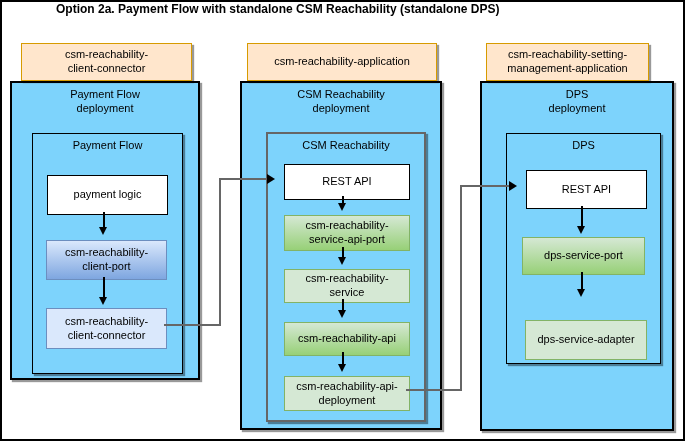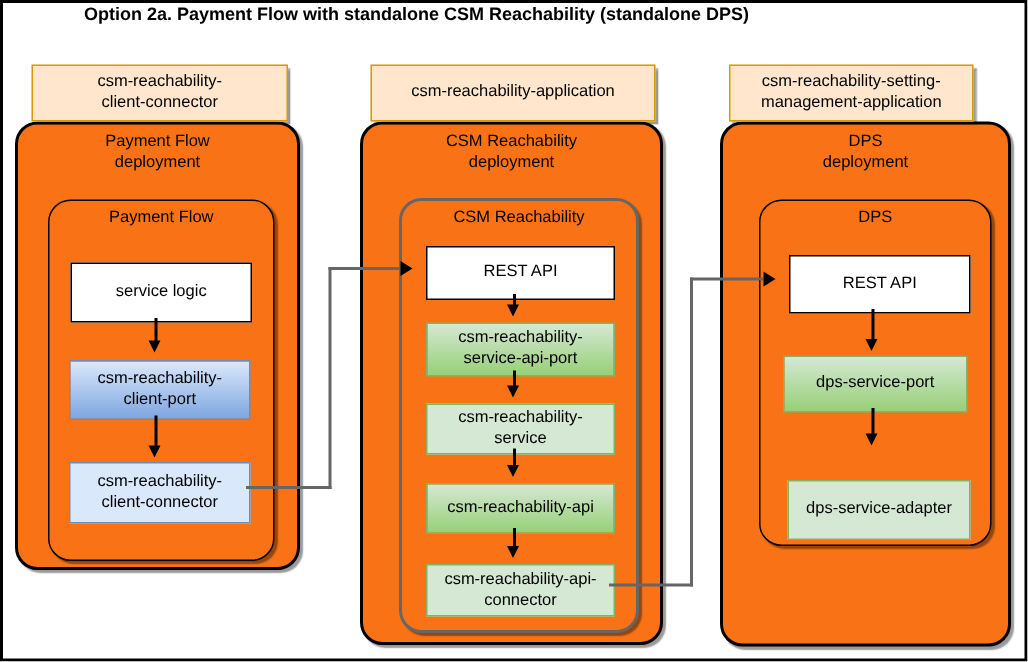--- a/index.html
+++ b/index.html
@@ -6,21 +6,21 @@
   #canvas {
     position:relative; width:685px; height:441px;
     box-sizing:border-box; border:2px solid #000; background:#fff;
     font-family:"Liberation Sans", sans-serif; color:#000; overflow:hidden;
   }
   .title {
     position:absolute; left:12px; top:0;
     font-size:12px; font-weight:bold; white-space:nowrap;margin-left:42px;
   }
   
-  .cbox { position:absolute; box-sizing:border-box; background:#f97316;border-radius:15px; }
+  .cbox { position:absolute; box-sizing:border-box; background:#7dd3fc; }
   .deploy { border:2px solid #000; box-shadow:2px 2px 1px rgba(0,0,0,0.4); }
   .inner  { border:1px solid #000; box-shadow:2px 2px 1px rgba(0,0,0,0.4); }
   .inner-gray { border:2px solid #666; box-shadow:2px 2px 1px rgba(0,0,0,0.4); }
   .clabel {
     position:absolute; top:4px; left:0; right:0; text-align:center;
     font-size:11px; line-height:1.3; white-space:pre-line;
   }
   
   .box {
     position:absolute; box-sizing:border-box;
@@ -76,41 +76,41 @@
 
 <div id="canvas">
 
   <div class="title">Option 2a. Payment Flow with standalone CSM Reachability (standalone DPS)</div>
 
   <div id="deploy1" class="cbox deploy">
     <div class="clabel">Payment Flow
 deployment</div>
     <div id="inner1" class="cbox inner">
       <div class="clabel">Payment Flow</div>
-      <div id="n-payment-logic" class="box plain">service logic</div>
+      <div id="n-payment-logic" class="box plain">payment logic</div>
       <div id="n-client-port" class="box blue-grad">csm-reachability-
 client-port</div>
       <div id="n-client-connector" class="box blue">csm-reachability-
 client-connector</div>
     </div>
   </div>
 
   <div id="deploy2" class="cbox deploy">
     <div class="clabel">CSM Reachability
 deployment</div>
     <div id="inner2" class="cbox inner-gray">
       <div class="clabel">CSM Reachability</div>
       <div id="n-rest-api-csm" class="box plain">REST API</div>
       <div id="n-service-api-port" class="box green-grad">csm-reachability-
 service-api-port</div>
       <div id="n-service" class="box green">csm-reachability-
 service</div>
       <div id="n-api" class="box green-grad">csm-reachability-api</div>
       <div id="n-api-connector" class="box green">csm-reachability-api-
-connector</div>
+deployment</div>
     </div>
   </div>
 
   <div id="deploy3" class="cbox deploy">
     <div class="clabel">DPS
 deployment</div>
     <div id="inner3" class="cbox inner">
       <div class="clabel">DPS</div>
       <div id="n-rest-api-dps" class="box plain">REST API</div>
       <div id="n-dps-service-port" class="box green-grad">dps-service-port</div>

